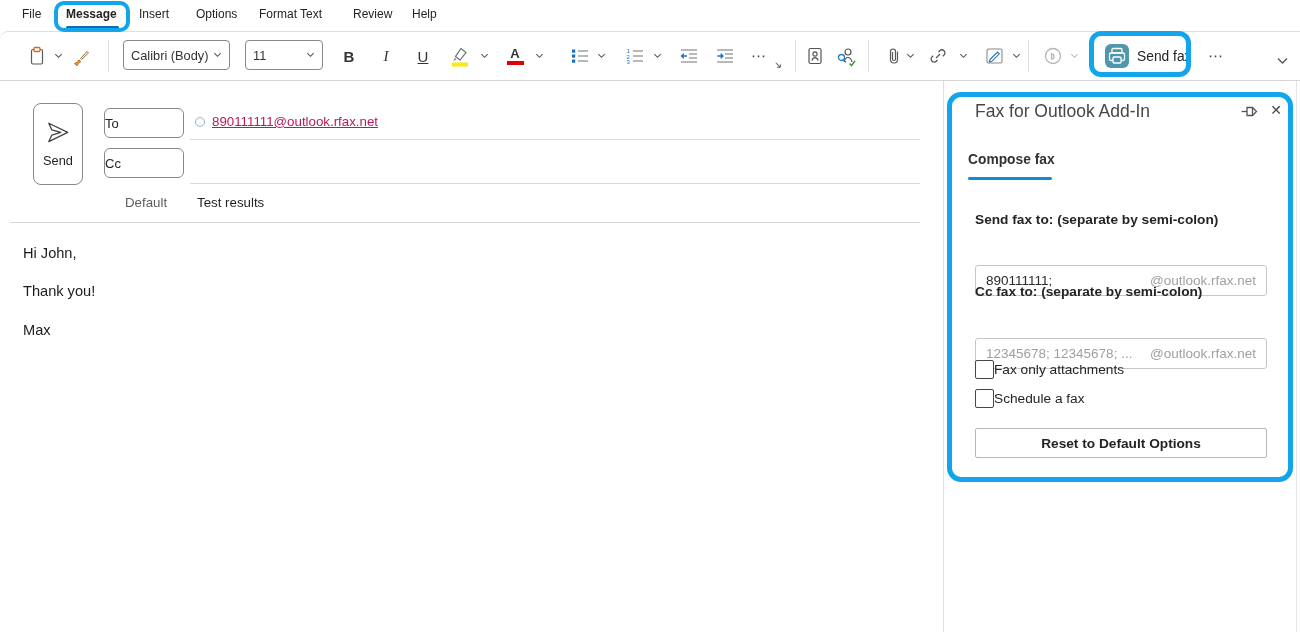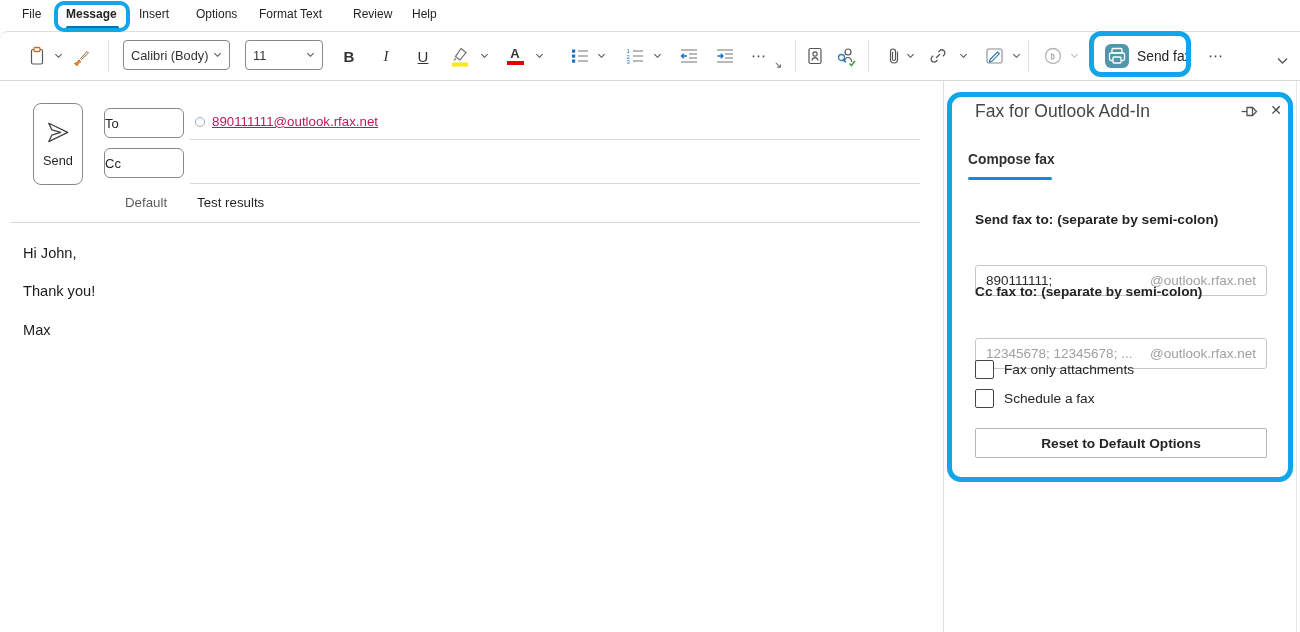--- a/index.html
+++ b/index.html
@@ -57,21 +57,21 @@
                 display:flex; align-items:center; justify-content:center; }
   .pane-tab { position:absolute; left:968px; top:152px; font-size:13.8px; font-weight:700; color:#323130; }
   .pane-tab-underline { position:absolute; left:968px; top:177px; width:84px; height:3px; background:#1389d8; border-radius:2px; }
   .pane-label { position:absolute; left:975px; font-size:13.7px; font-weight:700; color:#252423; }
   .pane-input { position:absolute; left:975px; width:292px; height:31px; border:1px solid #c8c6c4; border-radius:3px;
                 background:#fff; display:flex; align-items:center; padding:0 10px;margin-top:29px; }
   .pane-input input { border:none; outline:none; flex:1; font-size:13.5px; font-family:"Liberation Sans",sans-serif;
                       color:#2b2b2b; background:transparent; min-width:0; }
   .pane-input input::placeholder { color:#a0a0a0; }
   .pane-input .suffix { font-size:13.5px; color:#a0a0a0; white-space:nowrap; }
-  .chk-row { position:absolute; left:975px; display:flex; align-items:center; gap:10px; }
+  .chk-row { position:absolute; left:975px; display:flex; align-items:center; }
   .chk-box { width:19px; height:19px; border:1.5px solid #484644; border-radius:2px; background:#fff; }
   .chk-label { font-size:13.7px; color:#252423; }
   .reset-btn { position:absolute; left:975px; top:428px; width:292px; height:30px; background:#fff;
                border:1px solid #b8b6b4; border-radius:2px; font-size:13.7px; font-weight:700; color:#252423;
                display:flex; align-items:center; justify-content:center; }
 
   
   .annot { position:absolute; border:4px solid #13a5e9; border-radius:10px; pointer-events:none; }
   .annot-msg { left:54px; top:1px; width:76px; height:31px; }
   .annot-fax { left:1089px; top:31px; width:102px; height:46px; border-width:5px; border-radius:12px; }

